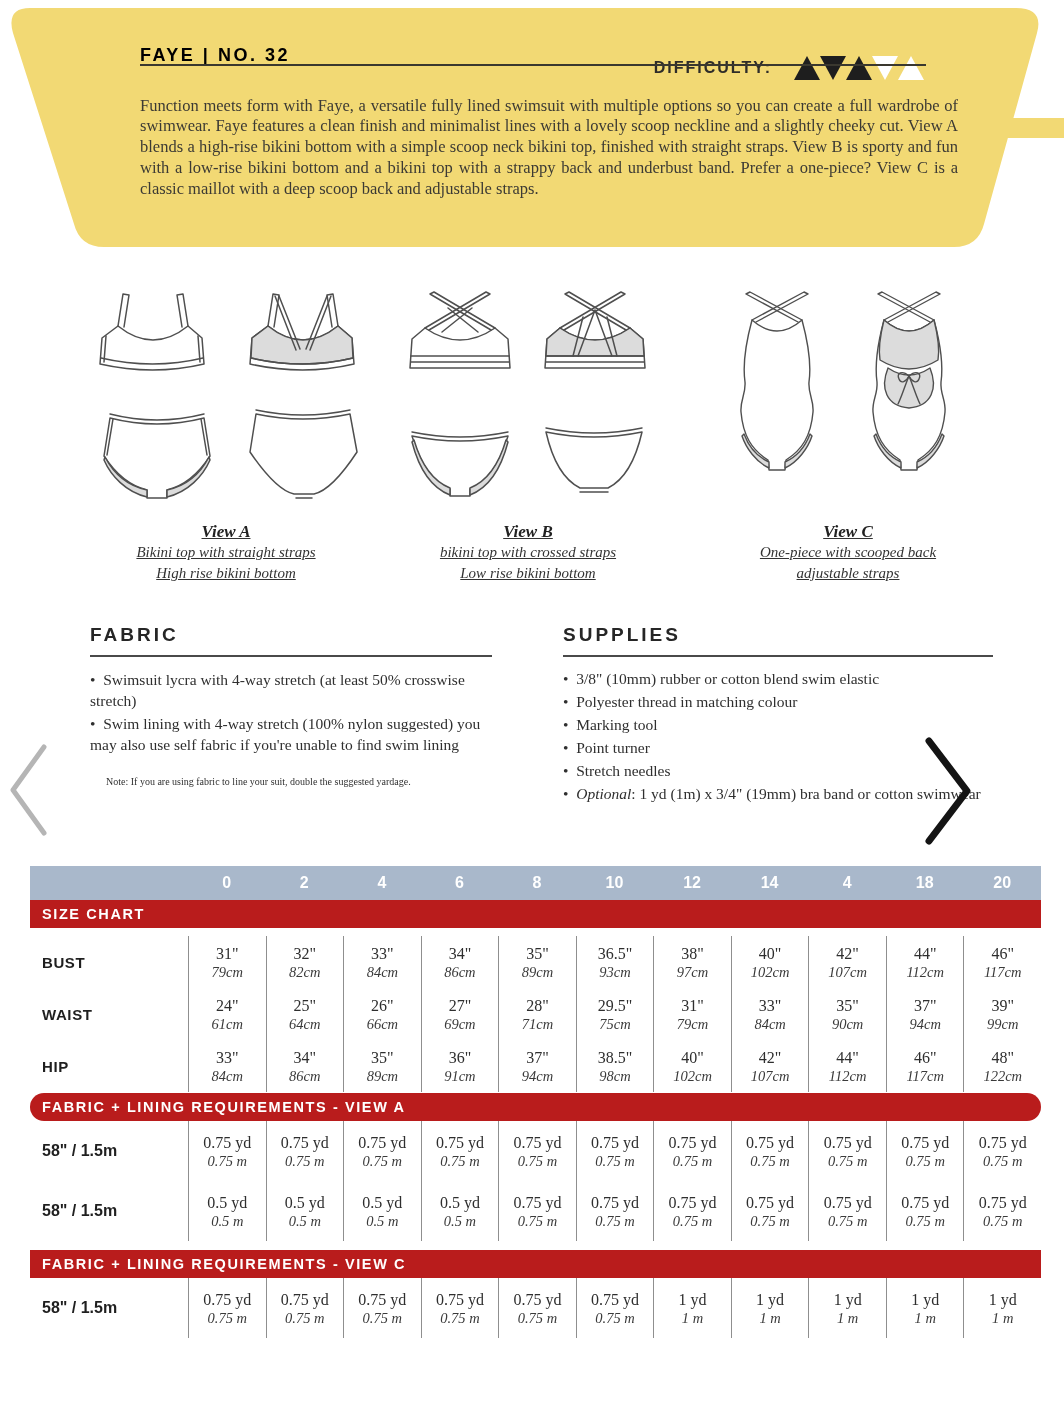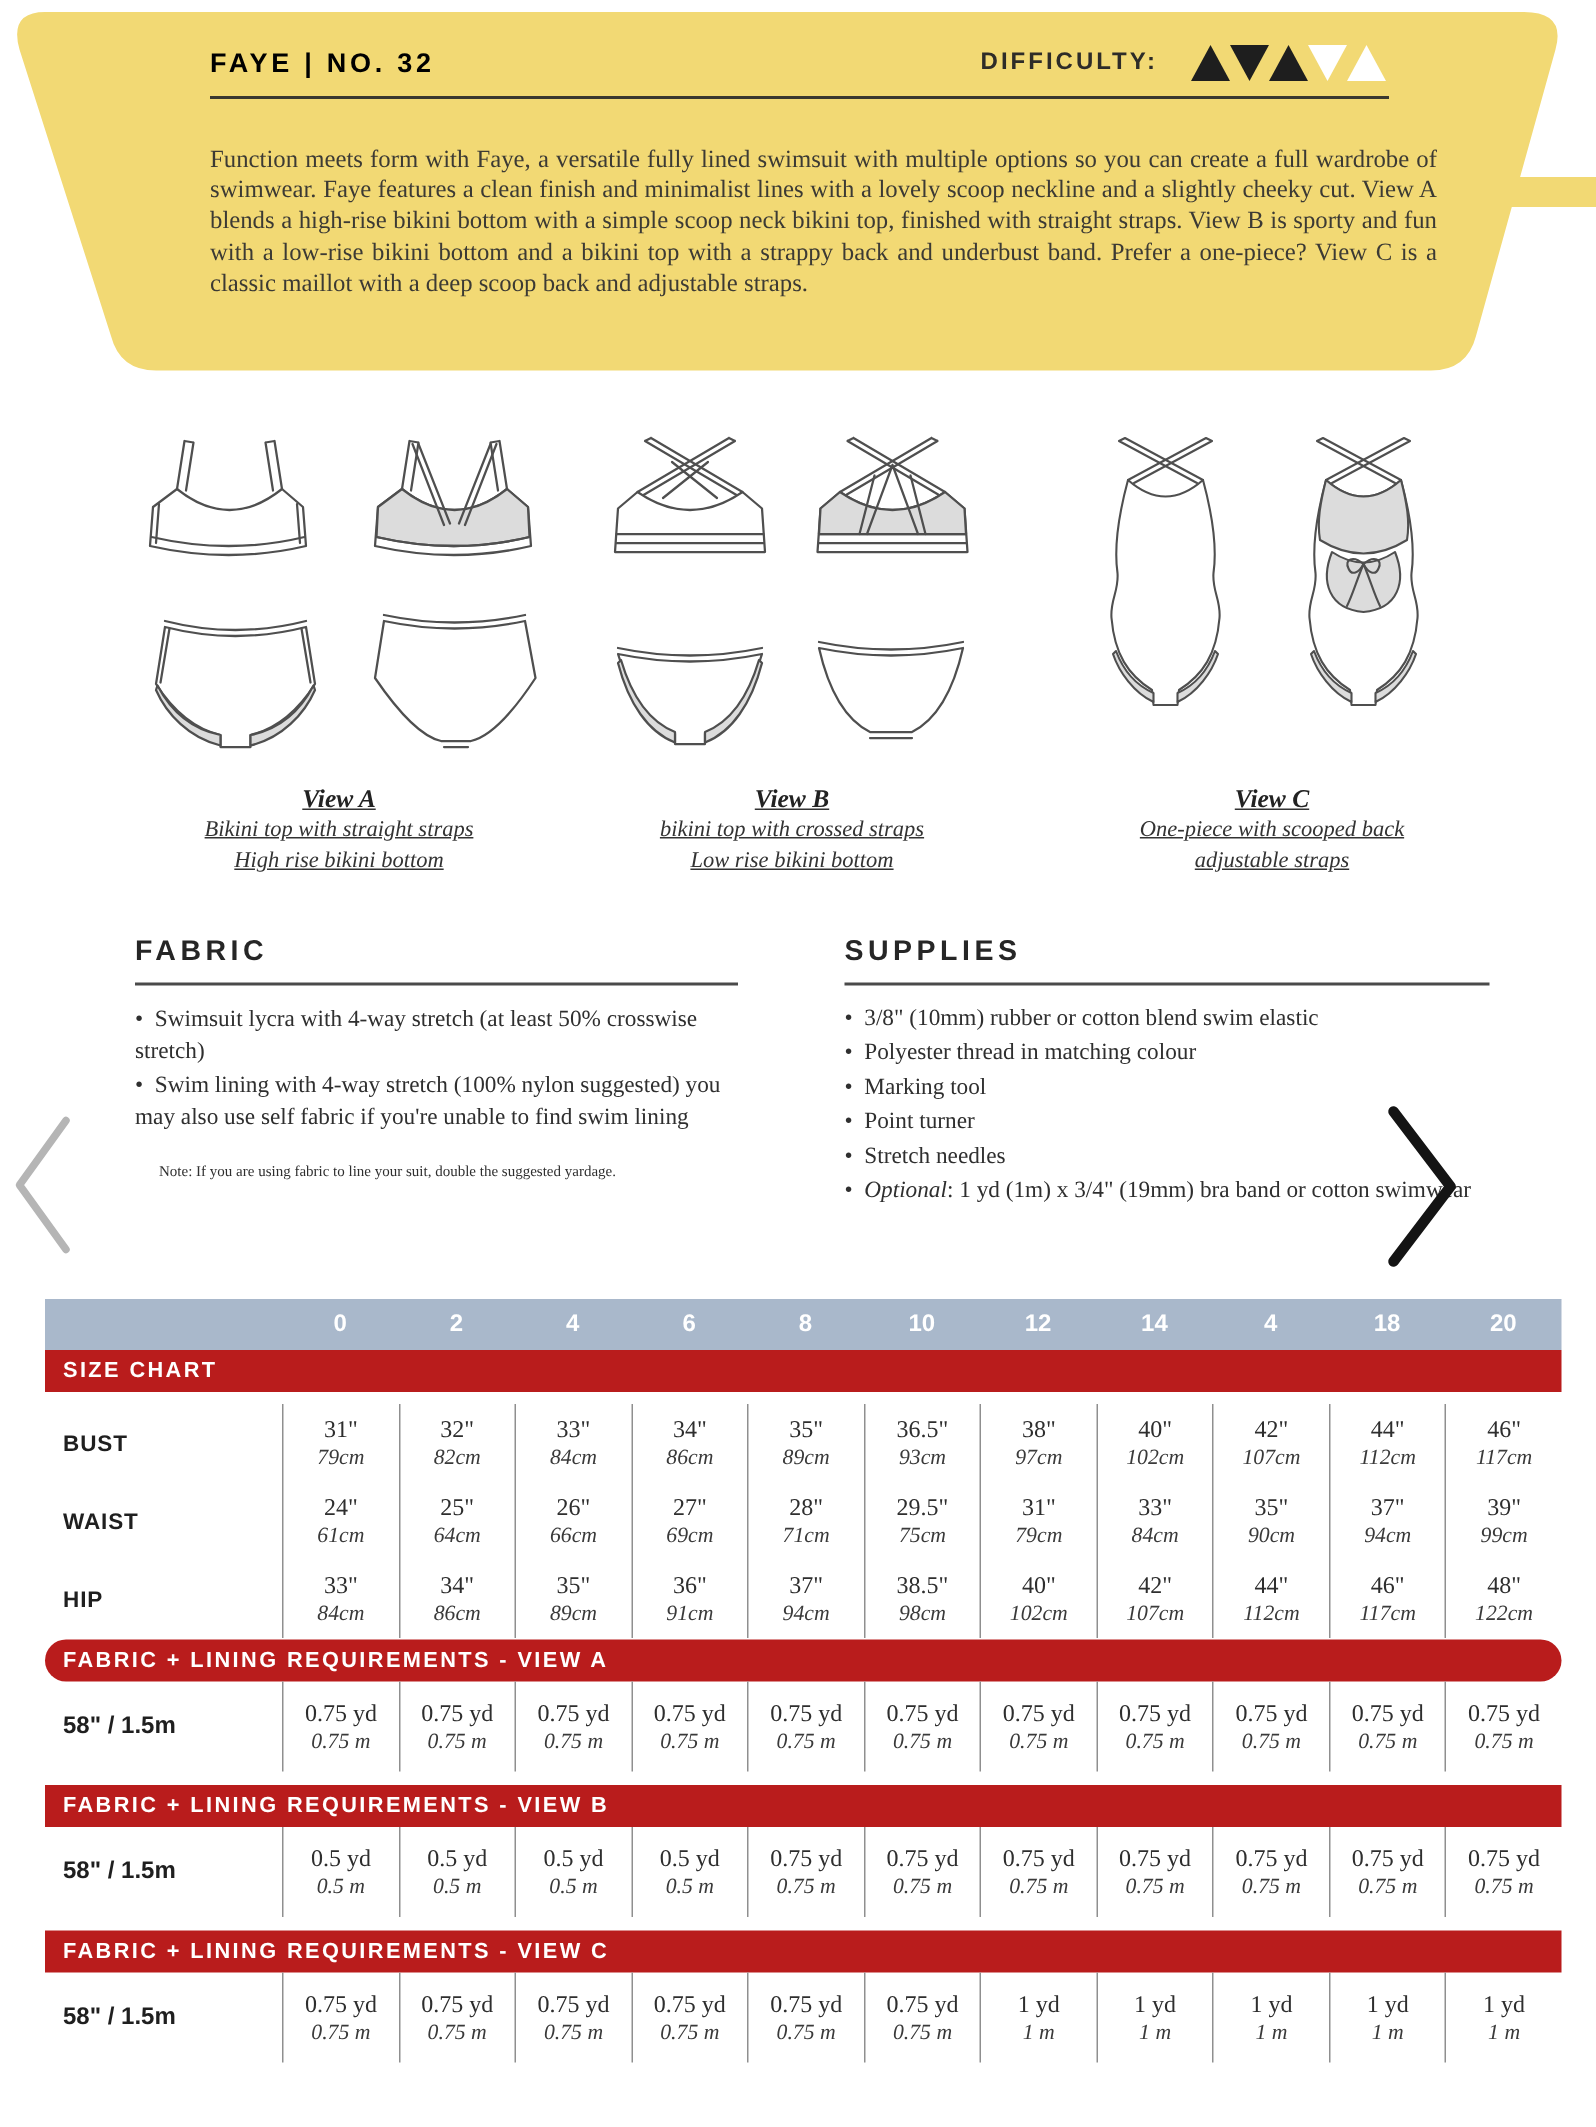--- a/index.html
+++ b/index.html
@@ -3,21 +3,21 @@
 <meta charset="utf-8">
 <style>
   html,body{margin:0;padding:0;background:#fff;}
   .page{position:relative;width:1064px;height:1418px;background:#ffffff;overflow:hidden;
         font-family:"Liberation Serif",serif;color:#333;}
   
   .banner-svg{position:absolute;left:0;top:0;}
   .stripe{position:absolute;left:952px;top:118px;width:112px;height:20px;background:#F2D974;}
   .hdr-row{position:absolute;left:140px;top:28px;width:786px;display:flex;justify-content:space-between;align-items:center;}
   .hdr-title{font-family:"Liberation Sans",sans-serif;font-weight:bold;font-size:18px;letter-spacing:2.5px;color:#000000;}
-  .diff-wrap{display:flex;align-items:center;gap:22px;}
+  .diff-wrap{display:flex;align-items:center;gap:22px;margin-top:26px;}
   .diff-label{font-family:"Liberation Sans",sans-serif;font-weight:bold;font-size:16px;letter-spacing:2px;color:#2e2c28;}
   .hdr-rule{position:absolute;left:140px;top:64px;width:786px;height:2px;background:#3a382f;}
   .intro{position:absolute;left:140px;top:79px;width:818px;font-size:16.5px;line-height:20.8px;
          text-align:justify;color:#3c3a34;}
   
   .view-group{position:absolute;top:284px;text-decoration:underline;}
   .vg-a{left:80px;width:292px;}
   .vg-b{left:392px;width:272px;}
   .vg-c{left:712px;width:272px;}
   .view-caption{text-align:center;margin-top:6px;}
@@ -411,21 +411,20 @@
         <div class="val-cell">
           <div class="v-in">0.75 yd</div>
           <div class="v-cm">0.75 m</div>
         </div>
         <div class="val-cell">
           <div class="v-in">0.75 yd</div>
           <div class="v-cm">0.75 m</div>
         </div>
       </div>
 
-    <div class="bar req-bar">FABRIC + LINING REQUIREMENTS - VIEW B</div>
     <div class="trow vrow">
       <div class="row-label req">58" / 1.5m</div>
     <div class="val-cell">
           <div class="v-in">0.5 yd</div>
           <div class="v-cm">0.5 m</div>
         </div>
         <div class="val-cell">
           <div class="v-in">0.5 yd</div>
           <div class="v-cm">0.5 m</div>
         </div>

